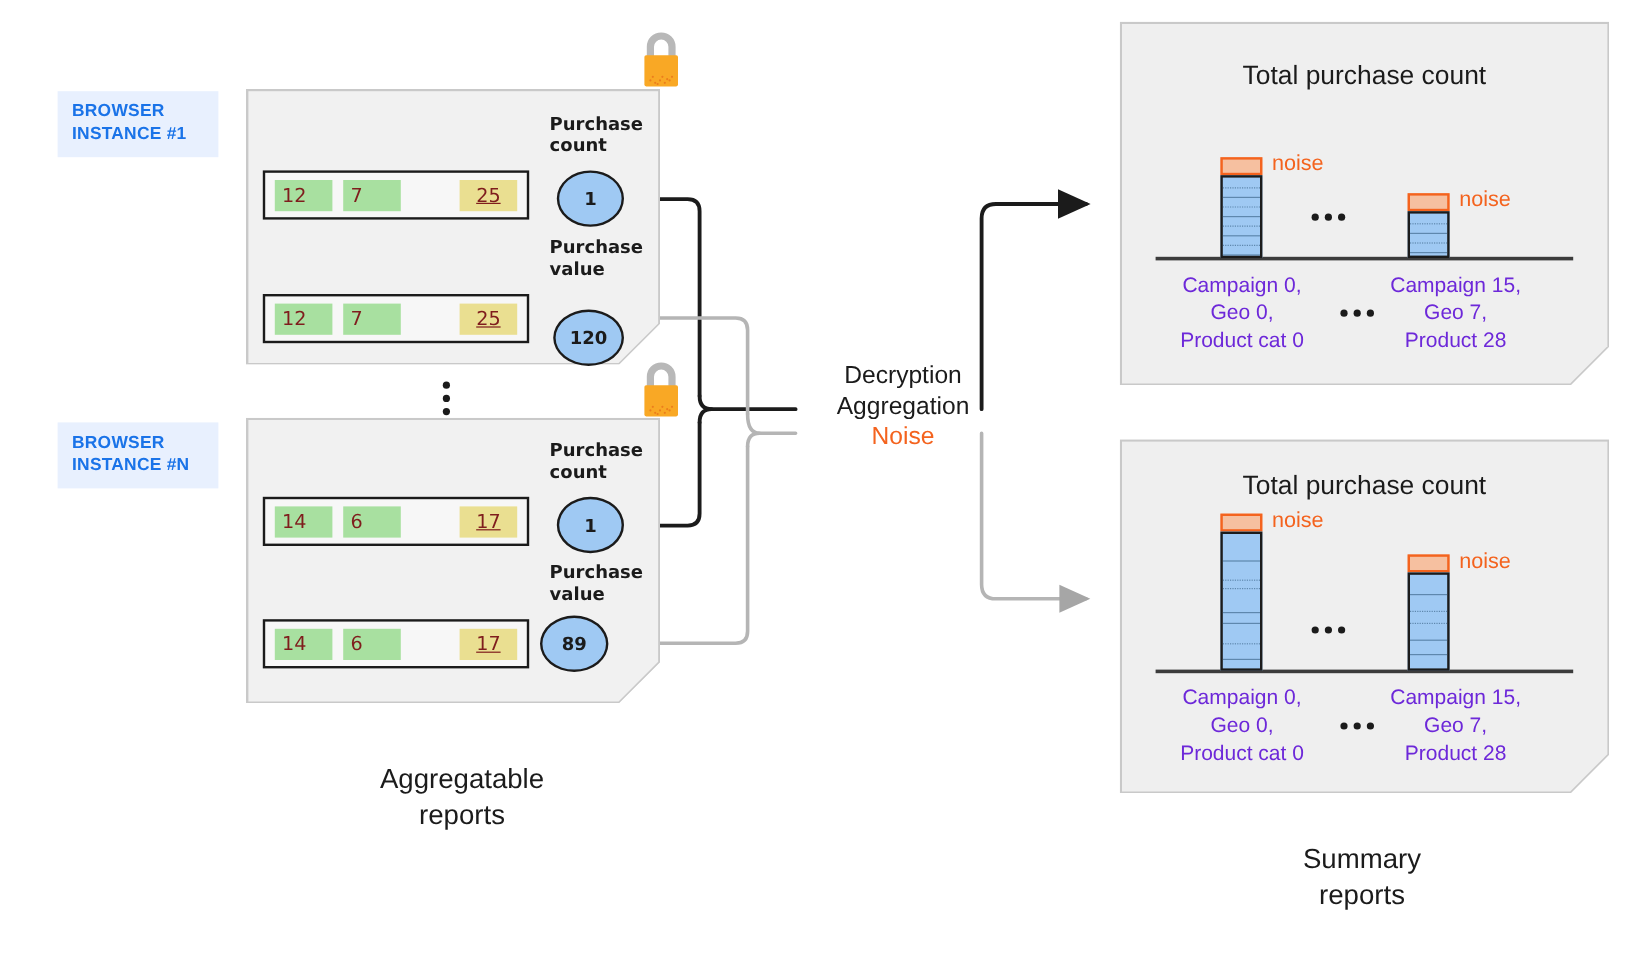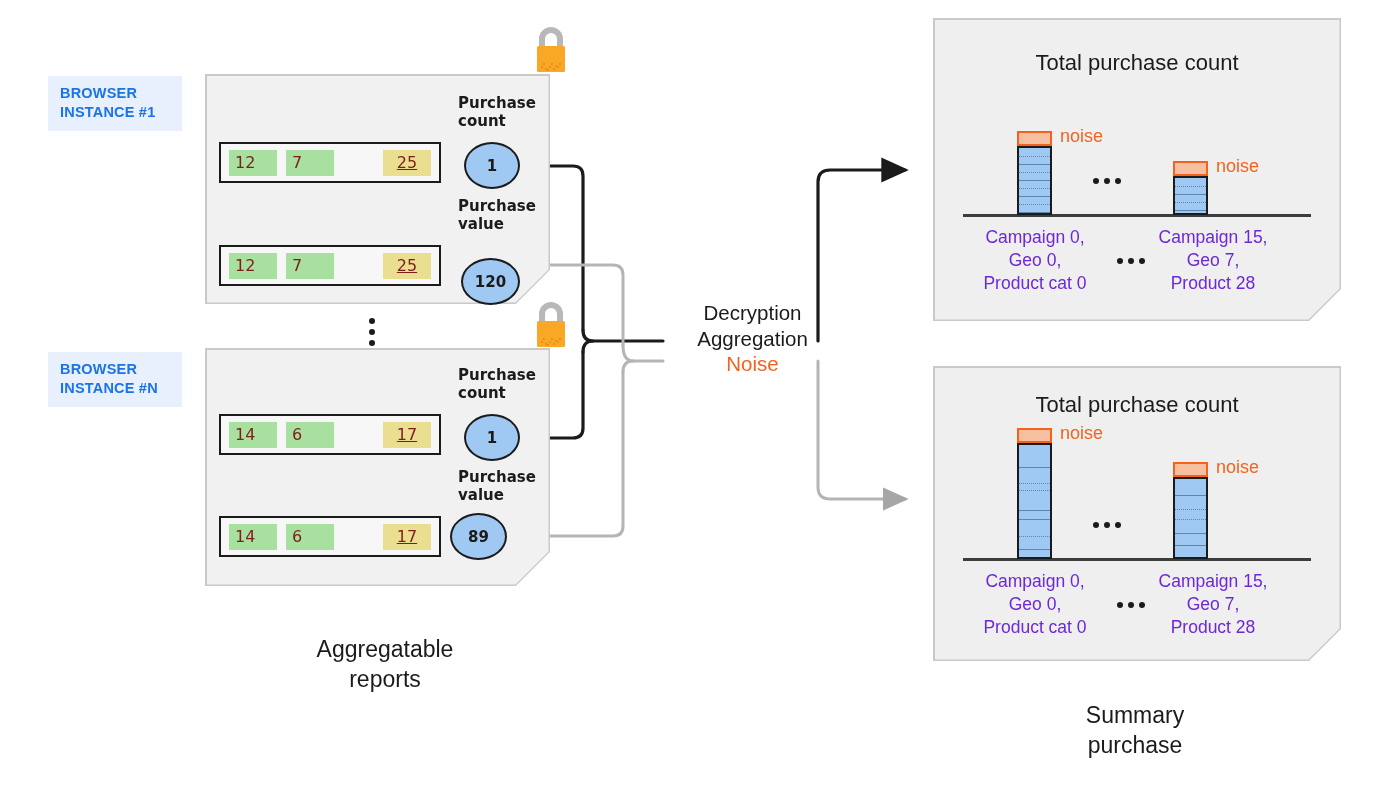--- a/index.html
+++ b/index.html
@@ -415,15 +415,15 @@
       <i></i>
         <i></i>
         <i></i>
     </div>
     <div class="cat-label" style="left:185px;top:204px;width:190px;">Campaign 15,
 Geo 7,
 Product 28</div>
   </div>
 
   <div class="caption" style="left:990px;top:700px;width:290px;">Summary
-purchase</div>
+reports</div>
 
 </div>
 
 </body></html>

